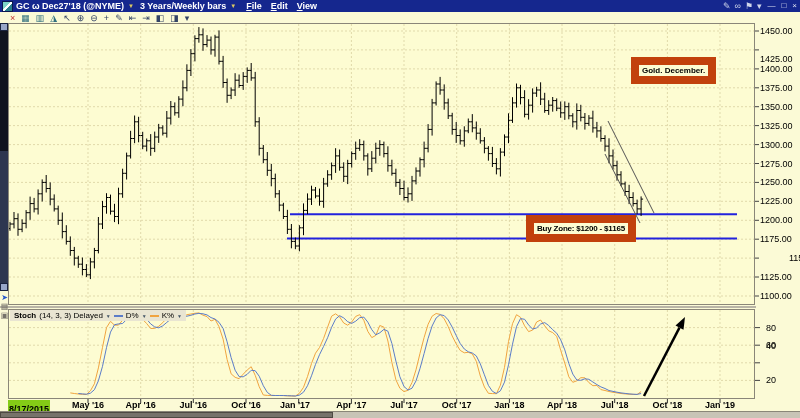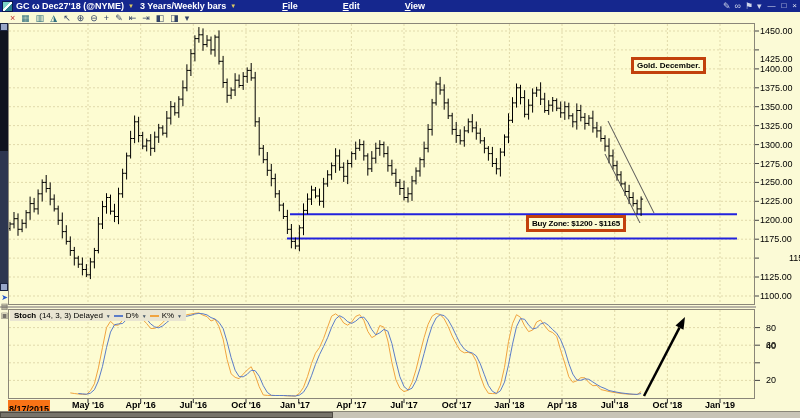--- a/index.html
+++ b/index.html
@@ -13,21 +13,21 @@
     position:absolute;left:0;top:0;width:800px;height:12px;
     background:#15278e;color:#fff;display:flex;align-items:center;
     font-size:9px;font-weight:bold;line-height:12px;
   }
   #win-icon{width:9px;height:9px;margin:0 3px 0 2px;
     background:linear-gradient(135deg,#7fd4c8 0 40%,#fff 40% 60%,#2a7f8c 60%);
     border:1px solid #0a1850;flex:0 0 auto;}
   .tb-text{margin-right:4px;white-space:nowrap;}
   .tb-caret{font-size:6px;color:#dcc961;margin:0 6px 0 0;}
   #menu{display:flex;gap:9px;margin-left:4px;font-weight:bold;}
-  .menu-item{display:inline-block;cursor:default;margin-left:36px;}
+  .menu-item{display:inline-block;cursor:default;}
   .menu-item::first-letter{text-decoration:underline;}
   #tb-right{margin-left:auto;display:flex;align-items:center;gap:4px;padding-right:3px;}
   .tb-icon{color:#cfd6ea;font-size:9px;font-weight:normal;}
   .tb-icon.win{font-size:8px;color:#dfe4f2;margin-left:2px;}
   
   #toolbar{
     position:absolute;left:10px;top:12px;width:790px;height:11px;
     display:flex;align-items:center;gap:6px;font-size:9px;
   }
   .tool-icon{line-height:10px;font-size:9px;}
@@ -36,22 +36,22 @@
   #vscroll{left:0;top:23px;width:8px;height:268px;background:#2e3650;}
   #vscroll .btn{position:absolute;left:0;width:8px;height:8px;background:#98a6c8;border:1px solid #1a2340;box-sizing:border-box;}
   #vscroll .thumb{position:absolute;left:0;top:8px;width:8px;height:120px;background:#10131f;}
   .side-icon{left:0;width:9px;height:9px;font-size:8px;line-height:9px;text-align:center;}
   
   #canvas{position:absolute;left:0;top:0;z-index:1;}
   
   .tick-y{position:absolute;left:760px;font-size:9px;color:#000;white-space:nowrap;z-index:2;}
   .stoch-tick{position:absolute;left:766px;font-size:9px;color:#000;z-index:2;}
   .date-label{position:absolute;top:400px;font-size:9px;font-weight:bold;color:#000;transform:translateX(-50%);white-space:nowrap;z-index:2;}
-  #start-date{position:absolute;left:8px;top:400px;font-size:9px;font-weight:bold;background:#f97316;padding:4px 1px;z-index:2;}
-  .green-box{position:absolute;border:3px solid #c2410c;background:#fdfcd2;
+  #start-date{position:absolute;left:8px;top:400px;font-size:9px;font-weight:bold;background:#84cc16;padding:4px 1px;z-index:2;}
+  .green-box{position:absolute;border:8px solid #c2410c;background:#fdfcd2;
     font-size:8px;font-weight:bold;color:#000;padding:1px 3px;white-space:nowrap;z-index:2;}
   #gold-label{left:631px;top:57px;}
   #buyzone-label{left:526px;top:215px;letter-spacing:-0.2px;}
   
   #stoch-header{position:absolute;left:10px;top:310px;height:11px;display:flex;align-items:center;
     gap:3px;font-size:8px;background:#e9e5d2;padding:0 4px;z-index:2;white-space:nowrap;}
   #stoch-header b{font-weight:bold;}
   .hdr-caret{font-size:5px;color:#456;}
   .dash{display:inline-block;width:9px;height:2px;vertical-align:middle;}
   

